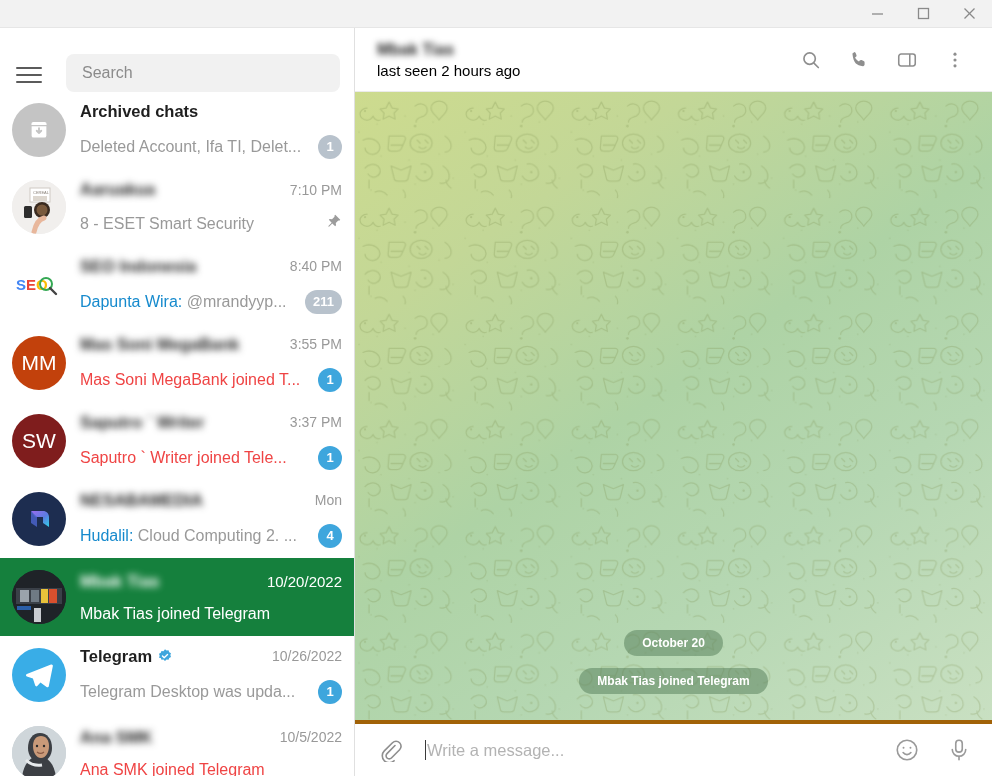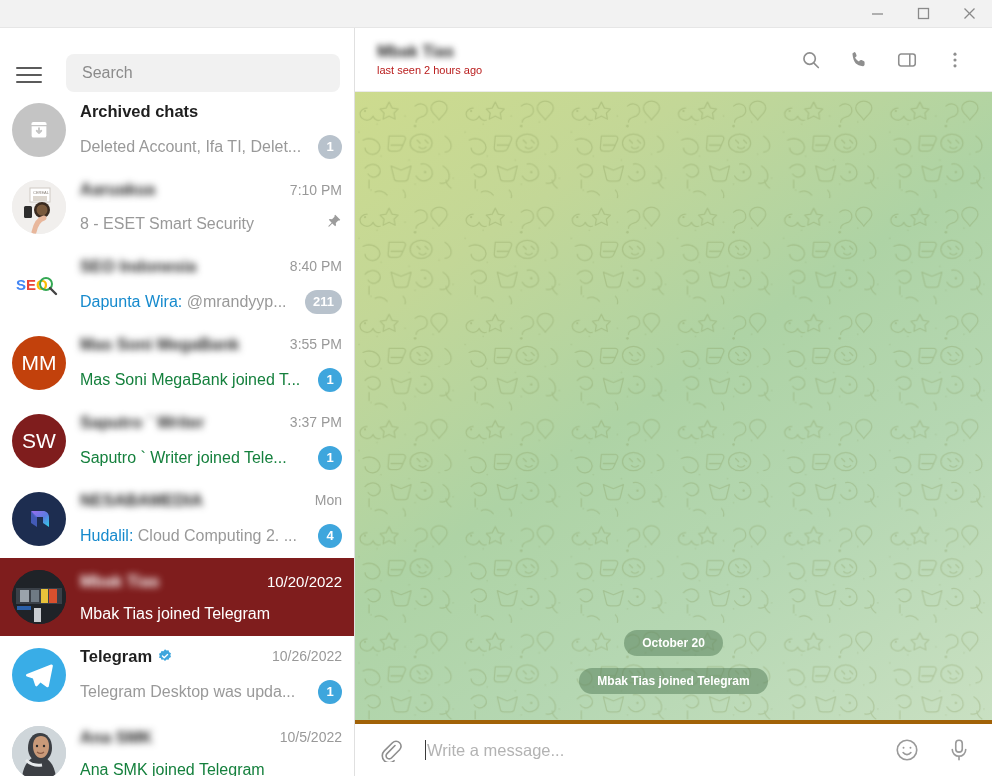--- a/index.html
+++ b/index.html
@@ -37,41 +37,41 @@
     display: flex; align-items: center; padding: 0 16px;
   }
   .search-box .ph { color: #8b8b8b; font-size: 16px; }
 
   .chatlist { flex: 1; overflow: hidden; }
 
   .row {
     height: 78px; display: flex; align-items: center; padding: 0 12px 0 12px; cursor: pointer;
     position: relative;
   }
-  .row.selected { background: #7f1d1d; }
+  .row.selected { background: #15803d; }
   .avatar {
     width: 54px; height: 54px; min-width: 54px; border-radius: 50%; overflow: hidden;
     display: flex; align-items: center; justify-content: center;
     font-size: 21px; color: #fff; font-weight: 400; position: relative;
   }
   .rowmain { flex: 1; min-width: 0; margin-left: 14px; display: flex; flex-direction: column; justify-content: center; gap: 14px; }
   .line1 { display: flex; align-items: center; justify-content: space-between; gap: 8px; }
   .line2 { display: flex; align-items: center; justify-content: space-between; gap: 8px; }
   .name {
     font-size: 16.5px; font-weight: bold; color: #1f1f1f;
     white-space: nowrap; overflow: hidden; text-overflow: ellipsis;
   }
   .name.redacted { filter: blur(3.6px); }
   .row.selected .name { color: #ffffff; }
   .time { font-size: 14px; color: #999999; white-space: nowrap; }
   .row.selected .time { color: #ffffff; font-size: 15px; }
   .preview {
     font-size: 16px; color: #999999; white-space: nowrap; overflow: hidden; text-overflow: ellipsis;
   }
-  .preview.blue { color: #15803d; }
+  .preview.blue { color: #ef4444; }
   .row.selected .preview { color: #ffffff; }
   .badge {
     min-width: 24px; height: 24px; padding: 0 8px; border-radius: 12px; background: #3ea6dd;
     color: #fff; font-size: 13px; font-weight: bold; display: flex; align-items: center;
     justify-content: center; white-space: nowrap;
   }
   .badge.muted { background: #b8c2cc; }
   .pin { color: #999999; }
 
   
@@ -79,21 +79,21 @@
   .arch-ico { width: 54px; height: 54px; border-radius: 50%; background: #c4c4c4; display: flex; align-items: center; justify-content: center; }
 
   
   .chat { flex: 1; display: flex; flex-direction: column; min-width: 0; background: #fff; }
   .chat-header {
     height: 64px; min-height: 64px; display: flex; align-items: center; padding: 0 12px 0 22px;
     background: #fff; border-bottom: 1px solid #ebebeb;
   }
   .ch-text { flex: 1; display: flex; flex-direction: column; justify-content: center; gap: 3px; }
   .ch-title { font-size: 16px; font-weight: bold; color: #1f1f1f; filter: blur(3.4px); width: fit-content; }
-  .ch-sub { font-size: 11px; color: #b91c1c; }
+  .ch-sub { font-size: 15px; color: #000000; }
   .ch-icons { display: flex; align-items: center; gap: 18px; padding-right: 10px; }
   .icobtn { width: 30px; height: 30px; display: flex; align-items: center; justify-content: center; cursor: pointer; }
 
   
   .messages {
     flex: 1; position: relative; overflow: hidden;
     display: flex; flex-direction: column; justify-content: flex-end; align-items: center;
     padding-bottom: 14px;
   }
   .bg-grad {

